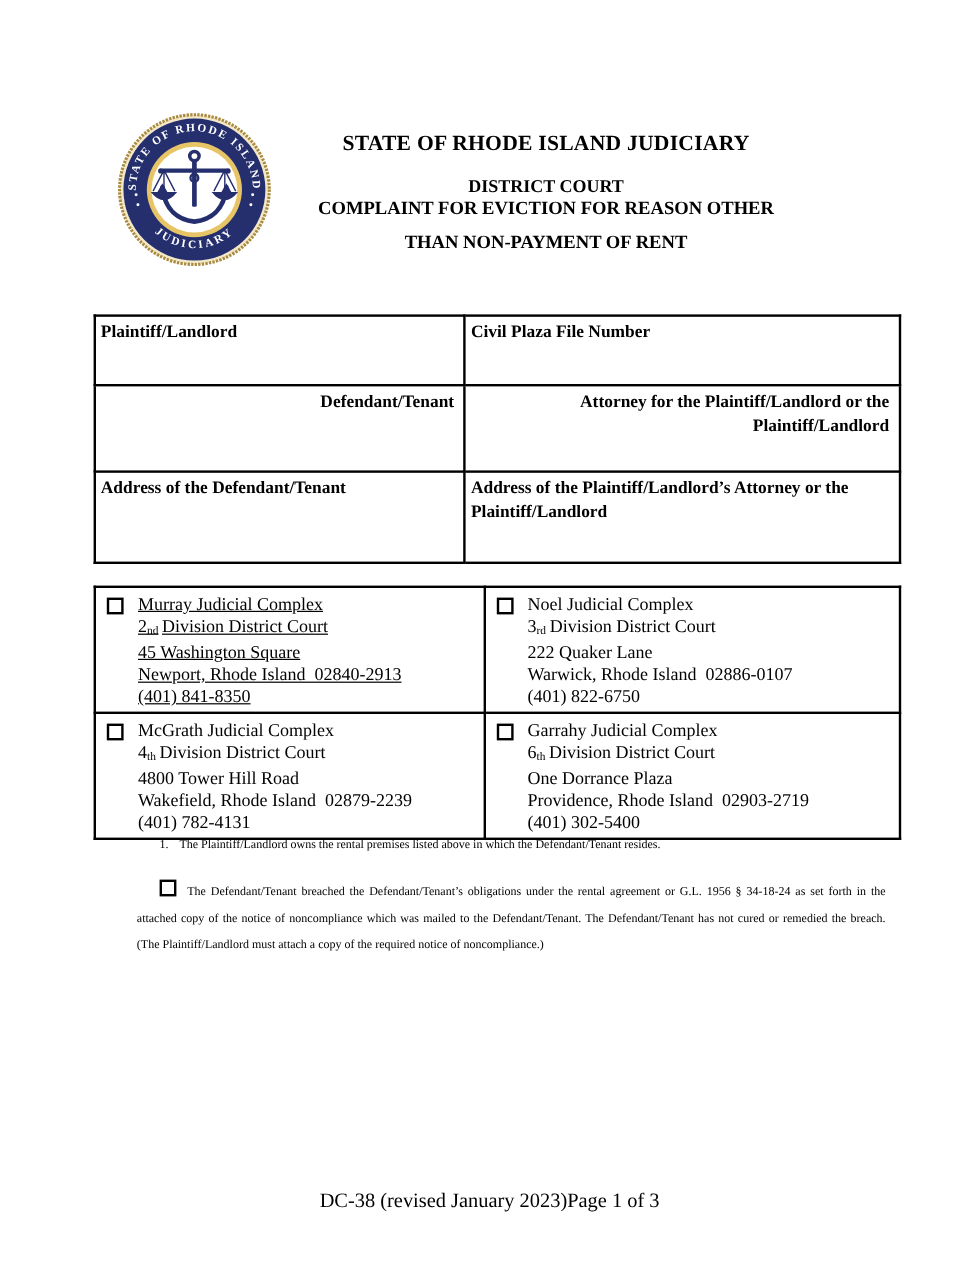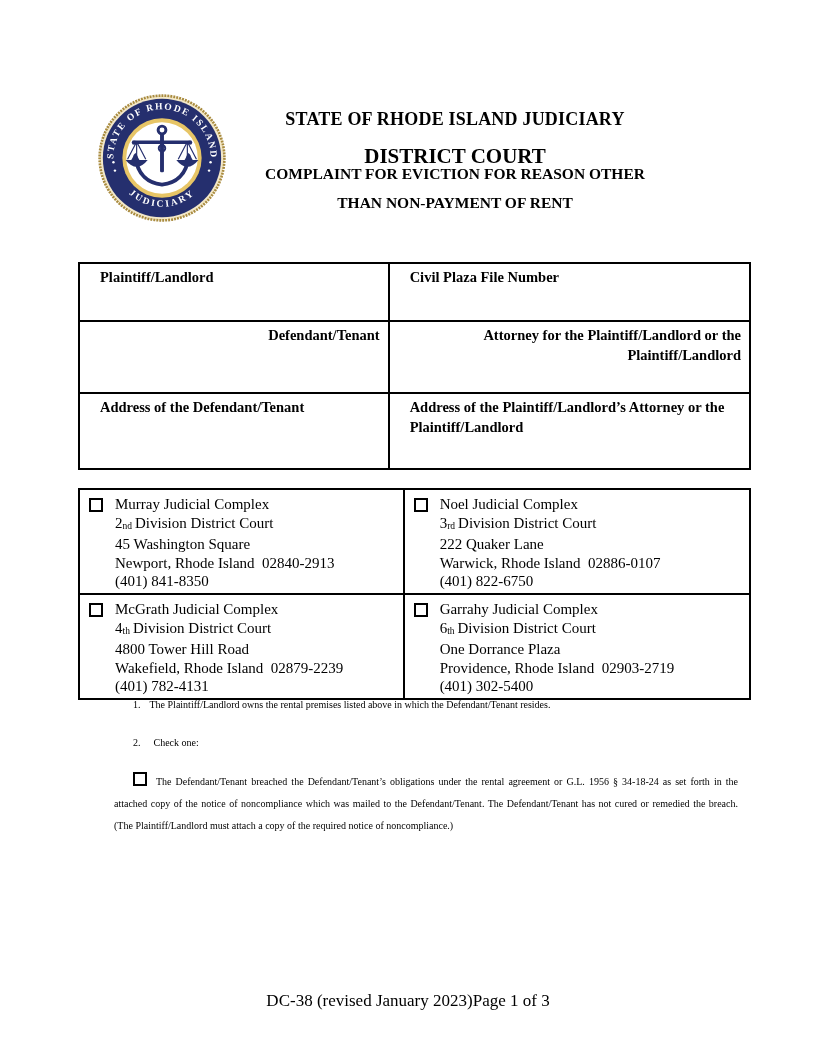--- a/index.html
+++ b/index.html
@@ -10,44 +10,44 @@
     overflow:hidden;
   }
 
   
   .seal { position:absolute; left:97px; top:93px; width:130px; height:130px; }
   .seal svg { width:100%; height:100%; display:block; }
 
   
   .hdr { position:absolute; left:158px; top:109px; width:594px; text-align:center; font-weight:bold; }
   .hdr-line1 { font-size:18px; line-height:20px; letter-spacing:0.2px; }
-  .hdr-line2 { font-size:21px; line-height:18px; margin-top:18px; }
+  .hdr-line2 { font-size:15px; line-height:18px; margin-top:18px; }
   .hdr-line3 { font-size:15.5px; line-height:18px; }
   .hdr-line4 { font-size:15.5px; line-height:18px; margin-top:11px; }
 
   
   table.t1 { position:absolute; left:78px; top:262px; width:673px; border-collapse:collapse; table-layout:fixed; }
   table.t1 td {
-    border:2px solid #000; vertical-align:top; padding:3px 8px 0 20px;
+    border:2px solid #000; vertical-align:top; padding:3px 8px 0 4px;
     font-weight:bold; font-size:14.5px; line-height:20px;
   }
   .t1 .c-left  { width:45.8%; }
   .t1 .c-right { width:54.2%; }
   .t1 tr.r1 td { height:53px; }
   .t1 tr.r2 td { height:67px;text-align:right; }
   .t1 tr.r3 td { height:71px; }
   .fieldspace { width:100%; height:60%; }
 
   
   table.t2 { position:absolute; left:78px; top:488px; width:673px; border-collapse:collapse; table-layout:fixed; }
   table.t2 td {
     border:2px solid #000; vertical-align:top;
     padding:5px 6px 2px 9px; font-size:15px; line-height:18.6px; height:87px;
   }
-  .t2 .c-l { width:48.3%; }
+  .t2 .c-l { width:48.3%;text-decoration:underline; }
   .t2 .c-r { width:51.7%; }
   .cell-inner { position:relative; padding-left:26px; }
   .cb {
     position:absolute; left:0; top:3px; width:10px; height:10px;
     border:2px solid #000; background:#fff; cursor:pointer;
   }
   .ord-suffix { font-size:9.5px; vertical-align:-1px; }
   .ord-rest { margin-left:3px; }
   .pre { white-space:pre; }
 
@@ -198,21 +198,20 @@
           <div class="pre">Providence, Rhode Island  02903-2719</div>
           <div>(401) 302-5400</div>
         </div>
       </td>
     </tr>
   </tbody>
     </table>
 
   <div class="bodytext">
     <p class="j ind"><span>1.</span><span class="gap"></span><span>The Plaintiff/Landlord owns the rental premises listed above in which the Defendant/Tenant resides.</span></p>
-    <p class="ind p2"><span>2.</span><span class="gap2"></span><span>Check one:</span></p>
     <p class="j ind p3"><span class="cbi"></span><span class="gap"></span><span>The Defendant/Tenant breached the Defendant/Tenant’s obligations under the rental agreement or G.L. 1956 § 34-18-24 as set forth in the attached copy of the notice of noncompliance which was mailed to the Defendant/Tenant. The Defendant/Tenant has not cured or remedied the breach. (The Plaintiff/Landlord must attach a copy of the required notice of noncompliance.)</span></p>
   </div>
 
   <div class="footer">
     <span>DC-38 (revised January 2023)</span>
     <span>Page 1 of 3</span>
   </div>
 
 </div>
 

